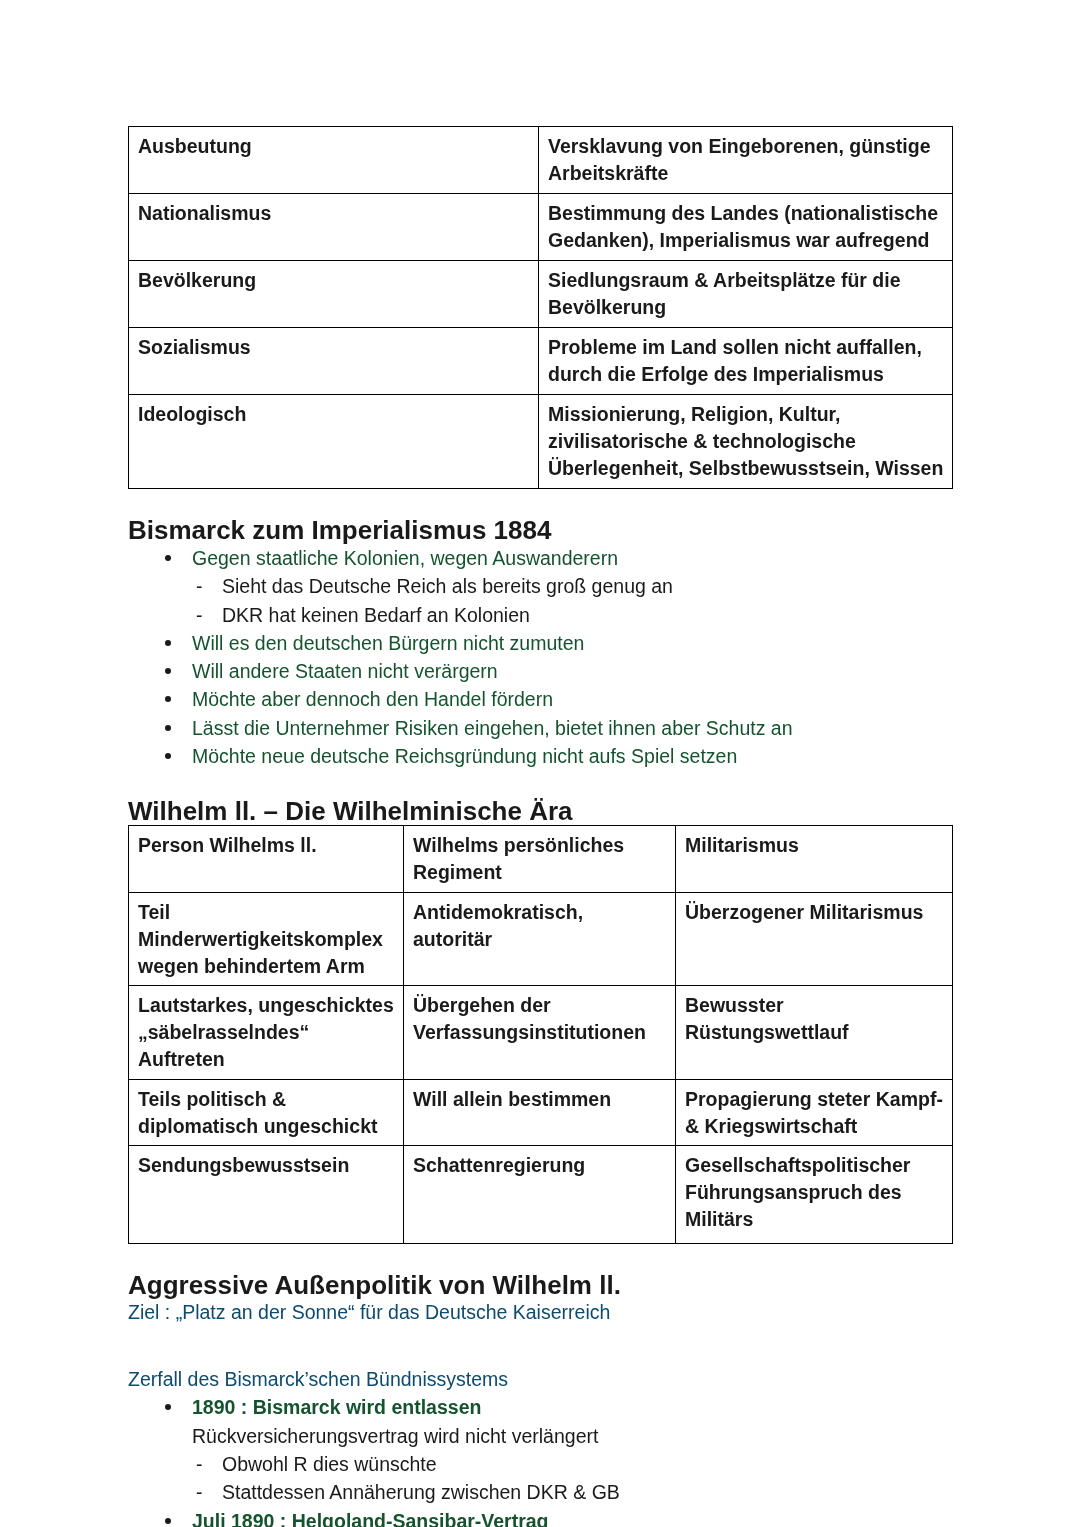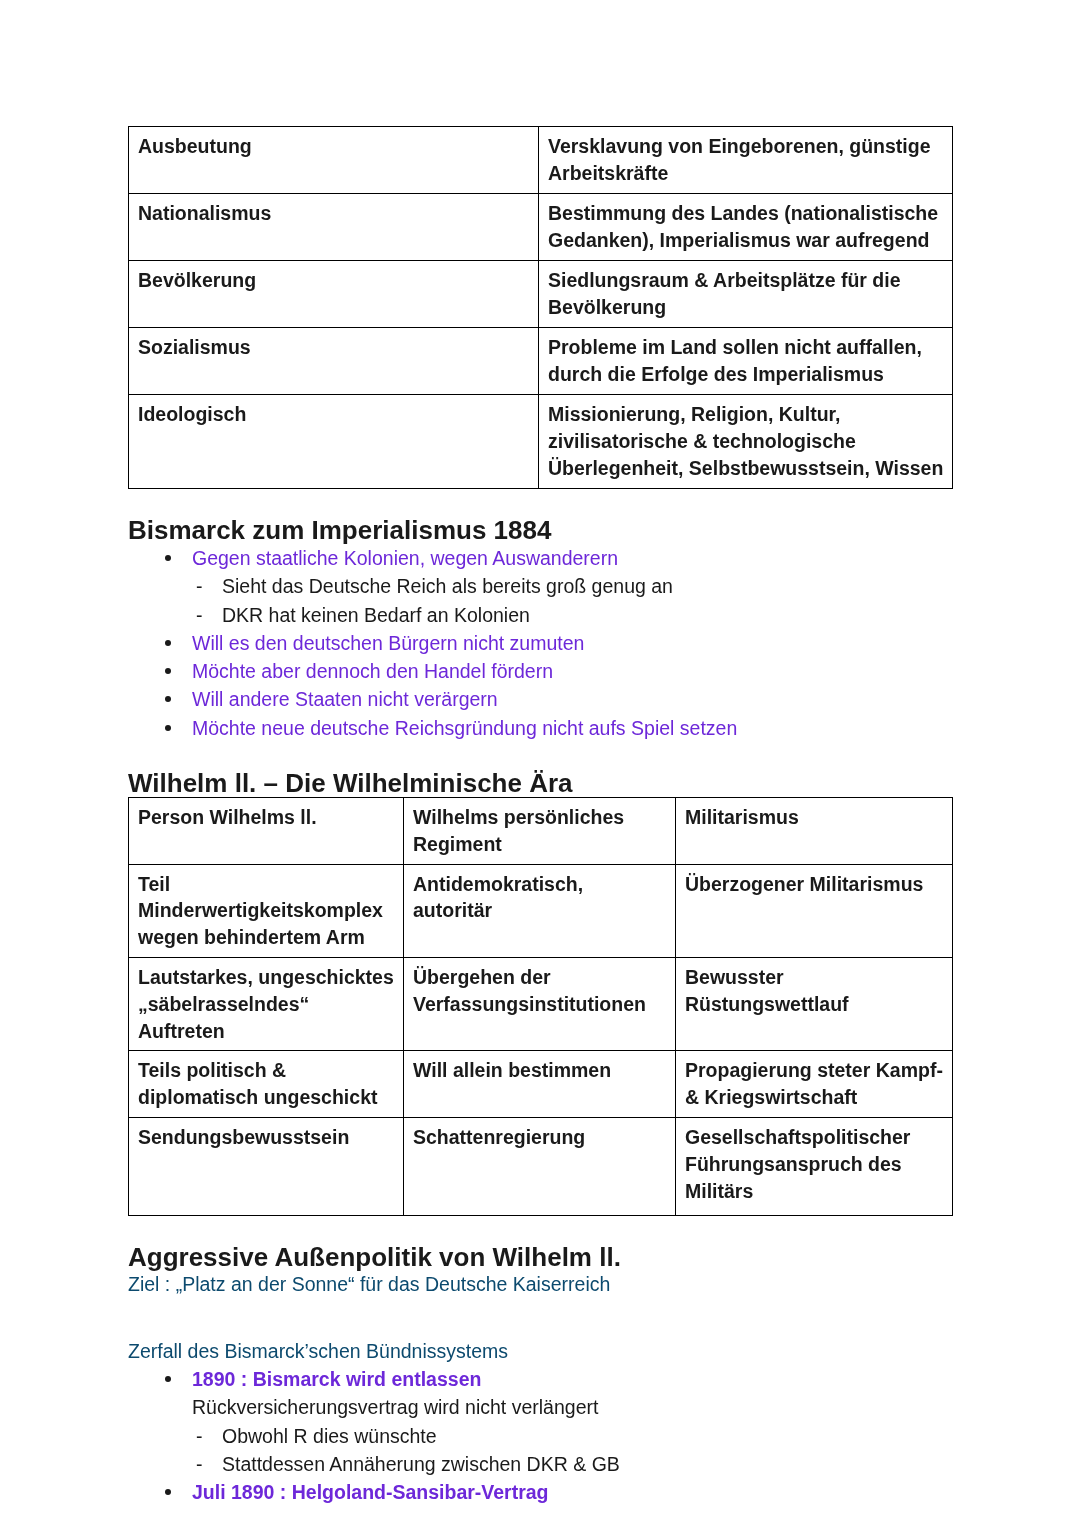--- a/index.html
+++ b/index.html
@@ -94,21 +94,21 @@
   ul.lvl1 {
     list-style: none;
     margin: 0;
     padding: 0;
   }
   ul.lvl1 > li.b1 {
     position: relative;
     padding-left: 64px;
     font-size: 19.5px;
     line-height: 28.3px;
-    color: #6d28d9;
+    color: #14532d;
   }
   ul.lvl1 > li.b1 > .bullet-dot {
     position: absolute;
     left: 37px;
     top: 11px;
     width: 6px;
     height: 6px;
     background: #1a1a1a;
     border-radius: 50%;
   }
@@ -196,25 +196,29 @@
             <span>DKR hat keinen Bedarf an Kolonien</span>
           </li>
         </ul>
       </li>
       <li class="b1">
         <span class="bullet-dot"></span>
         <span class="b-text">Will es den deutschen Bürgern nicht zumuten</span>
       </li>
       <li class="b1">
         <span class="bullet-dot"></span>
+        <span class="b-text">Will andere Staaten nicht verärgern</span>
+      </li>
+      <li class="b1">
+        <span class="bullet-dot"></span>
         <span class="b-text">Möchte aber dennoch den Handel fördern</span>
       </li>
       <li class="b1">
         <span class="bullet-dot"></span>
-        <span class="b-text">Will andere Staaten nicht verärgern</span>
+        <span class="b-text">Lässt die Unternehmer Risiken eingehen, bietet ihnen aber Schutz an</span>
       </li>
       <li class="b1">
         <span class="bullet-dot"></span>
         <span class="b-text">Möchte neue deutsche Reichsgründung nicht aufs Spiel setzen</span>
       </li>
     </ul>
 
     <div class="spacer-md"></div>
 
     <p class="h-bold">Wilhelm ll. – Die Wilhelminische Ära</p>

